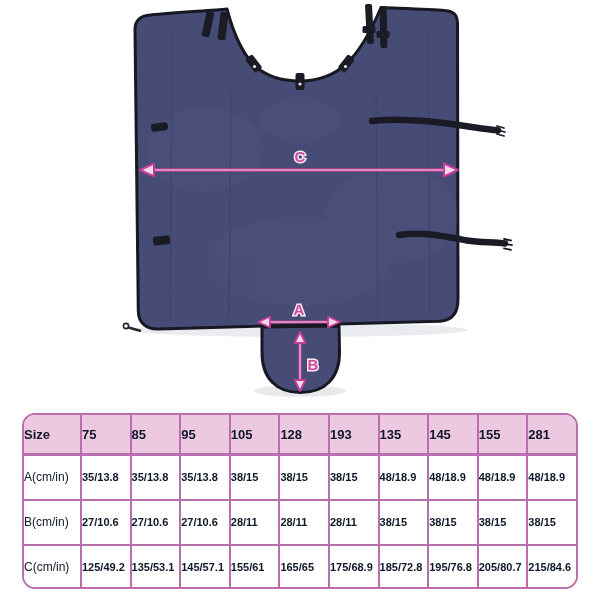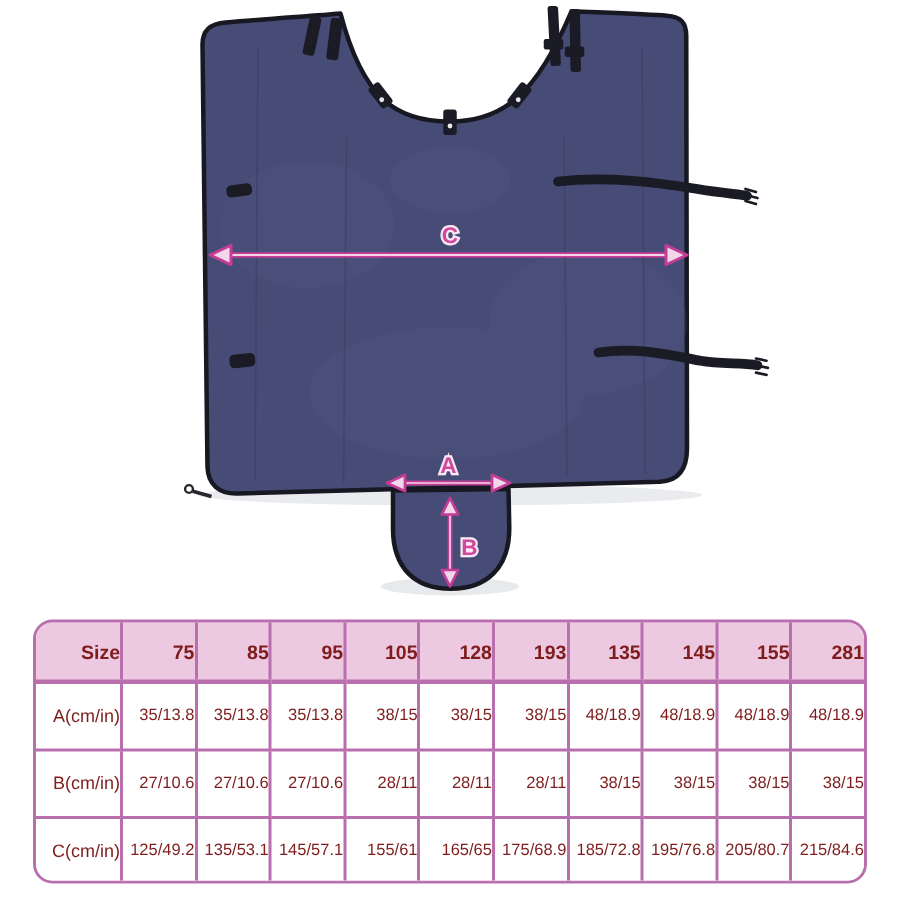--- a/index.html
+++ b/index.html
@@ -44,23 +44,23 @@
   }
   table.size-table {
     border-collapse: collapse;
     table-layout: fixed;
     width: calc(100% + 4px);
     height: calc(100% + 4px);
     margin: -2px;
   }
   .size-table th, .size-table td {
     border: 2px solid #b96fae;
-    text-align: right;
+    text-align: left;
     vertical-align: middle;
-    color: #7f1d1d;
+    color: #0f172a;
     white-space: nowrap;
     padding: 0;
   }
   .size-table thead th {
     background: #ecc8e1;
     font-size: 13px;
     font-weight: bold;
     height: 38px;
     border-bottom-width: 3px;
   }
@@ -68,21 +68,21 @@
     height: 45px;
   }
   .size-table tbody th {
     background: #ffffff;
     font-size: 12px;
     font-weight: normal;
   }
   .size-table tbody td {
     background: #ffffff;
     font-size: 11px;
-    font-weight: normal;
+    font-weight: bold;
   }
 </style>
 </head>
 <body>
 
 <div class="stage">
 
   <svg class="figure" width="600" height="410" viewBox="0 0 600 410">
 
     <ellipse cx="300" cy="330" rx="168" ry="7" fill="#8890a0" opacity="0.18"></ellipse>

